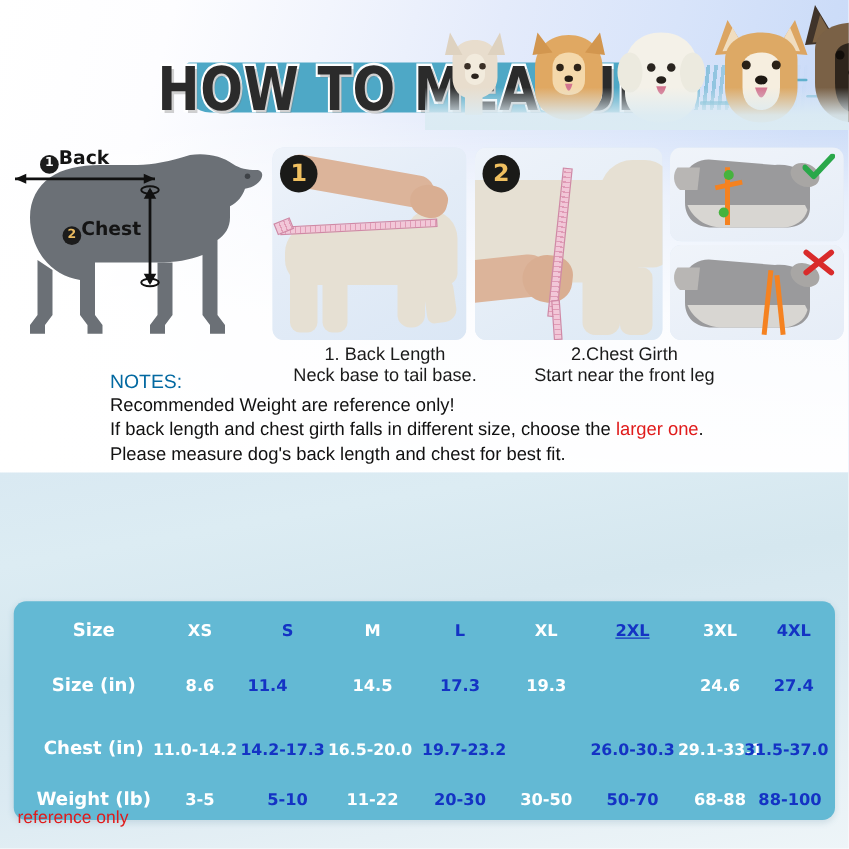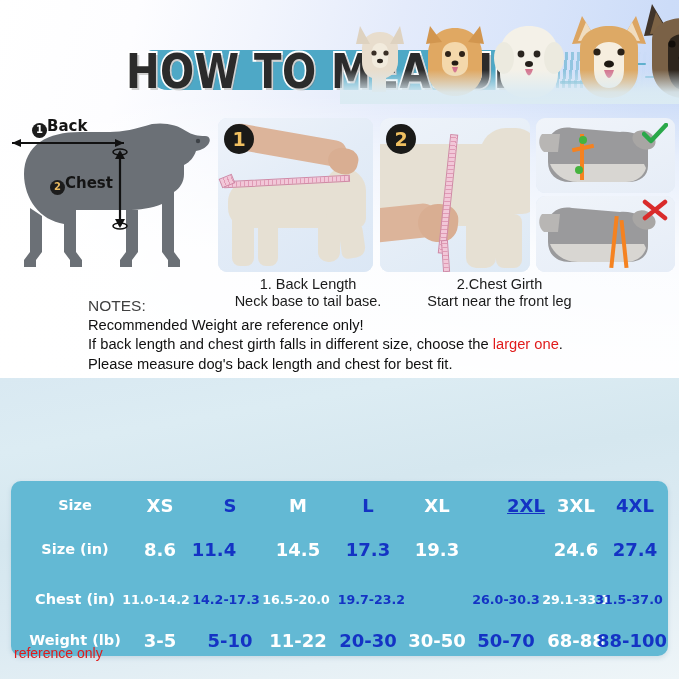--- a/index.html
+++ b/index.html
@@ -135,21 +135,21 @@
   }
   #caption-1 { left:222px; top:276px; width:172px; }
   #caption-2 { left:392px; top:276px; width:215px; }
 
   
   #notes {
     position:absolute; left:88px; top:296px; width:580px;
     font-family:"Liberation Sans", sans-serif;
     font-size:14.7px; line-height:19.5px; color:#111;
   }
-  #notes-title { color:#404040; font-size:15.5px; font-weight:400; }
+  #notes-title { color:#0369a1; font-size:15.5px; font-weight:400; }
   .hl-red { color:#e01b1b; }
 
   
   #mid-section {
     position:absolute; left:0; top:378px; width:679px; height:301px;
     background:linear-gradient(170deg,#d9e9f2 0%, #dcecf3 18%,
         #d5e7ef 40%, #dbeaf2 62%, #e6f0f5 82%, #eef5f8 100%);
   }
   #dogs-row { position:absolute; left:340px; top:0px; width:339px; height:100px; }
   .dog { position:absolute; bottom:0; }
@@ -173,21 +173,21 @@
 
   .rlabel {
     position:absolute; left:0; width:128px; text-align:center;
     font-family:"DejaVu Sans", sans-serif;
     font-size:14.5px; font-weight:700; color:#ffffff;
     line-height:33px; white-space:nowrap;
   }
   .cell {
     position:absolute; text-align:center;
     font-family:"DejaVu Sans", sans-serif;
-    font-size:18px; font-weight:700;
+    font-size:13px; font-weight:700;
     line-height:33px; white-space:nowrap;
   }
   .c-white { color:#ffffff; }
   .c-blue  { color:#1433c4; }
   .wide { font-size:12.6px; }
 
   #reference-only {
     position:absolute; left:14px; top:645px;
     font-family:"Liberation Sans", sans-serif;
     font-size:14px; color:#e01b1b; z-index:9;
@@ -384,21 +384,21 @@
 
   <div id="size-table">
 
     <div class="trow" id="row-head">
       <div class="rlabel">Size</div>
       <div class="cell c-white" style="left:110px;width:78px;">XS</div>
       <div class="cell c-blue" style="left:180px;width:78px;">S</div>
       <div class="cell c-white" style="left:248px;width:78px;">M</div>
       <div class="cell c-blue" style="left:318px;width:78px;">L</div>
       <div class="cell c-white" style="left:387px;width:78px;">XL</div>
-      <div class="cell c-blue" style="left:476px;width:78px;text-decoration:underline;">2XL</div>
+      <div class="cell c-blue" style="left:456px;width:78px;text-decoration:underline;">2XL</div>
       <div class="cell c-white" style="left:526px;width:78px;">3XL</div>
       <div class="cell c-blue" style="left:585px;width:78px;">4XL</div>
     </div>
 
     <div class="trow" id="row-back">
       <div class="rlabel">Size  (in)</div>
       <div class="cell c-white" style="left:110px;width:78px;">8.6</div>
       <div class="cell c-blue" style="left:164px;width:78px;text-align:center;">11.4</div>
       <div class="cell c-white" style="left:248px;width:78px;">14.5</div>
       <div class="cell c-blue" style="left:318px;width:78px;">17.3</div>

